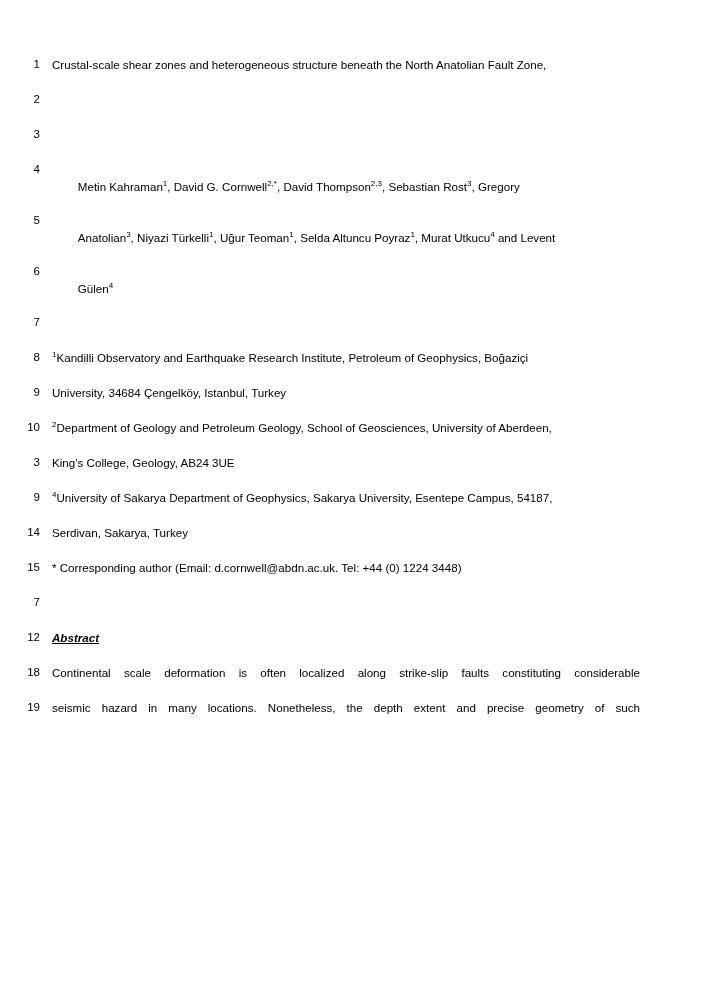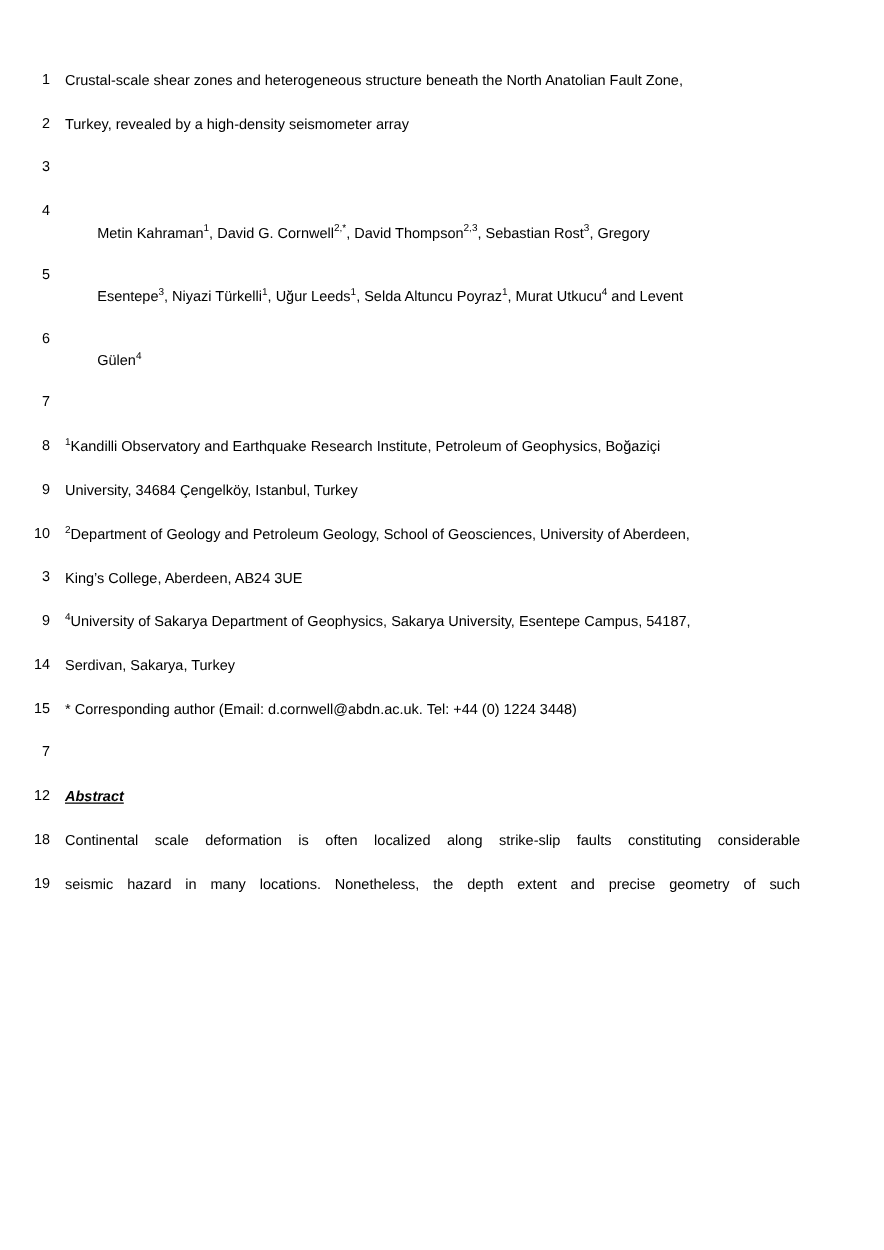--- a/index.html
+++ b/index.html
@@ -78,39 +78,38 @@
 <div class="page">
   <div class="lines">
 
     <div class="line">
       <div class="line-num">1</div>
       <div class="line-text">Crustal-scale shear zones and heterogeneous structure beneath the North Anatolian Fault Zone,</div>
     </div>
 
     <div class="line">
       <div class="line-num">2</div>
-      <div class="line-text">Turkey, revealed by a high-density seismometer array</div>
     </div>
 
     <div class="line blank">
       <div class="line-num">3</div>
       <div class="line-text"></div>
     </div>
 
     <div class="line">
       <div class="line-num">4</div>
       <div class="line-text">
         <span>Metin Kahraman</span><sup>1</sup><span>, David G. Cornwell</span><sup>2,*</sup><span>, David Thompson</span><sup>2,3</sup><span>, Sebastian Rost</span><sup>3</sup><span>, Gregory</span>
       </div>
     </div>
 
     <div class="line">
       <div class="line-num">5</div>
       <div class="line-text">
-        <span>Esentepe</span><sup>3</sup><span>, Niyazi Türkelli</span><sup>1</sup><span>, Uğur Leeds</span><sup>1</sup><span>, Selda Altuncu Poyraz</span><sup>1</sup><span>, Murat Utkucu</span><sup>4</sup><span> and Levent</span>
+        <span>Anatolian</span><sup>3</sup><span>, Niyazi Türkelli</span><sup>1</sup><span>, Uğur Teoman</span><sup>1</sup><span>, Selda Altuncu Poyraz</span><sup>1</sup><span>, Murat Utkucu</span><sup>4</sup><span> and Levent</span>
       </div>
     </div>
 
     <div class="line">
       <div class="line-num">6</div>
       <div class="line-text">
         <span>Gülen</span><sup>4</sup>
       </div>
     </div>
 
@@ -129,21 +128,21 @@
       <div class="line-text">University, 34684 Çengelköy, Istanbul, Turkey</div>
     </div>
 
     <div class="line">
       <div class="line-num">10</div>
       <div class="line-text"><sup>2</sup><span>Department of Geology and Petroleum Geology, School of Geosciences, University of Aberdeen,</span></div>
     </div>
 
     <div class="line">
       <div class="line-num">3</div>
-      <div class="line-text">King’s College, Aberdeen, AB24 3UE</div>
+      <div class="line-text">King’s College, Geology, AB24 3UE</div>
     </div>
 
 
     <div class="line">
       <div class="line-num">9</div>
       <div class="line-text"><sup>4</sup><span>University of Sakarya Department of Geophysics, Sakarya University, Esentepe Campus, 54187,</span></div>
     </div>
 
     <div class="line">
       <div class="line-num">14</div>

